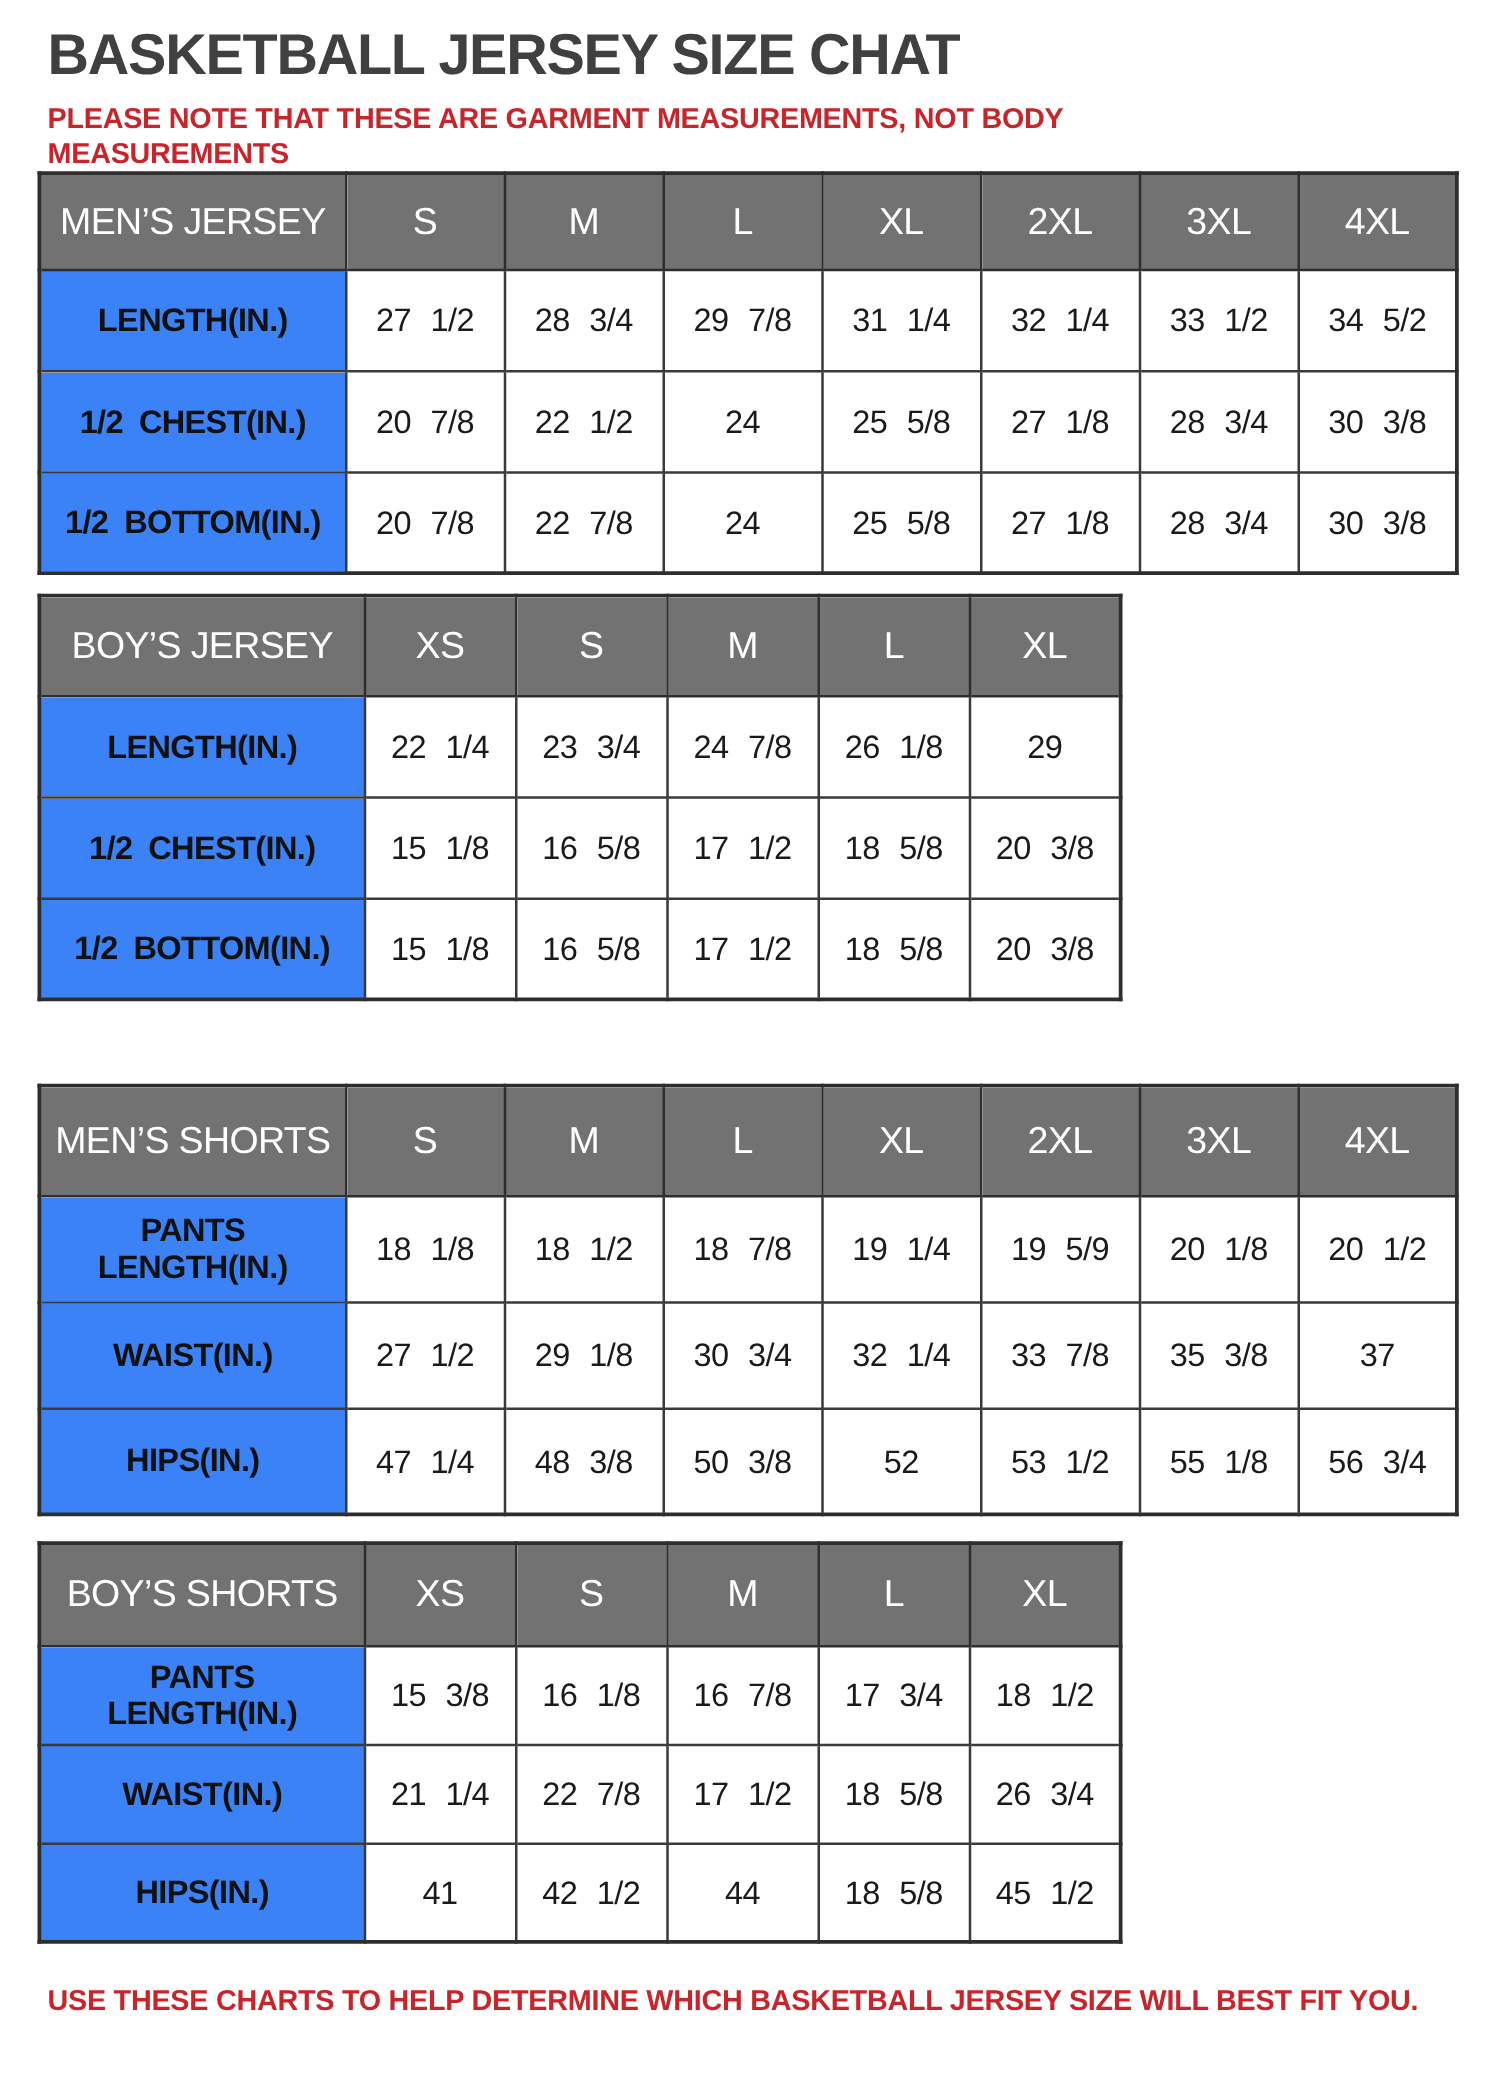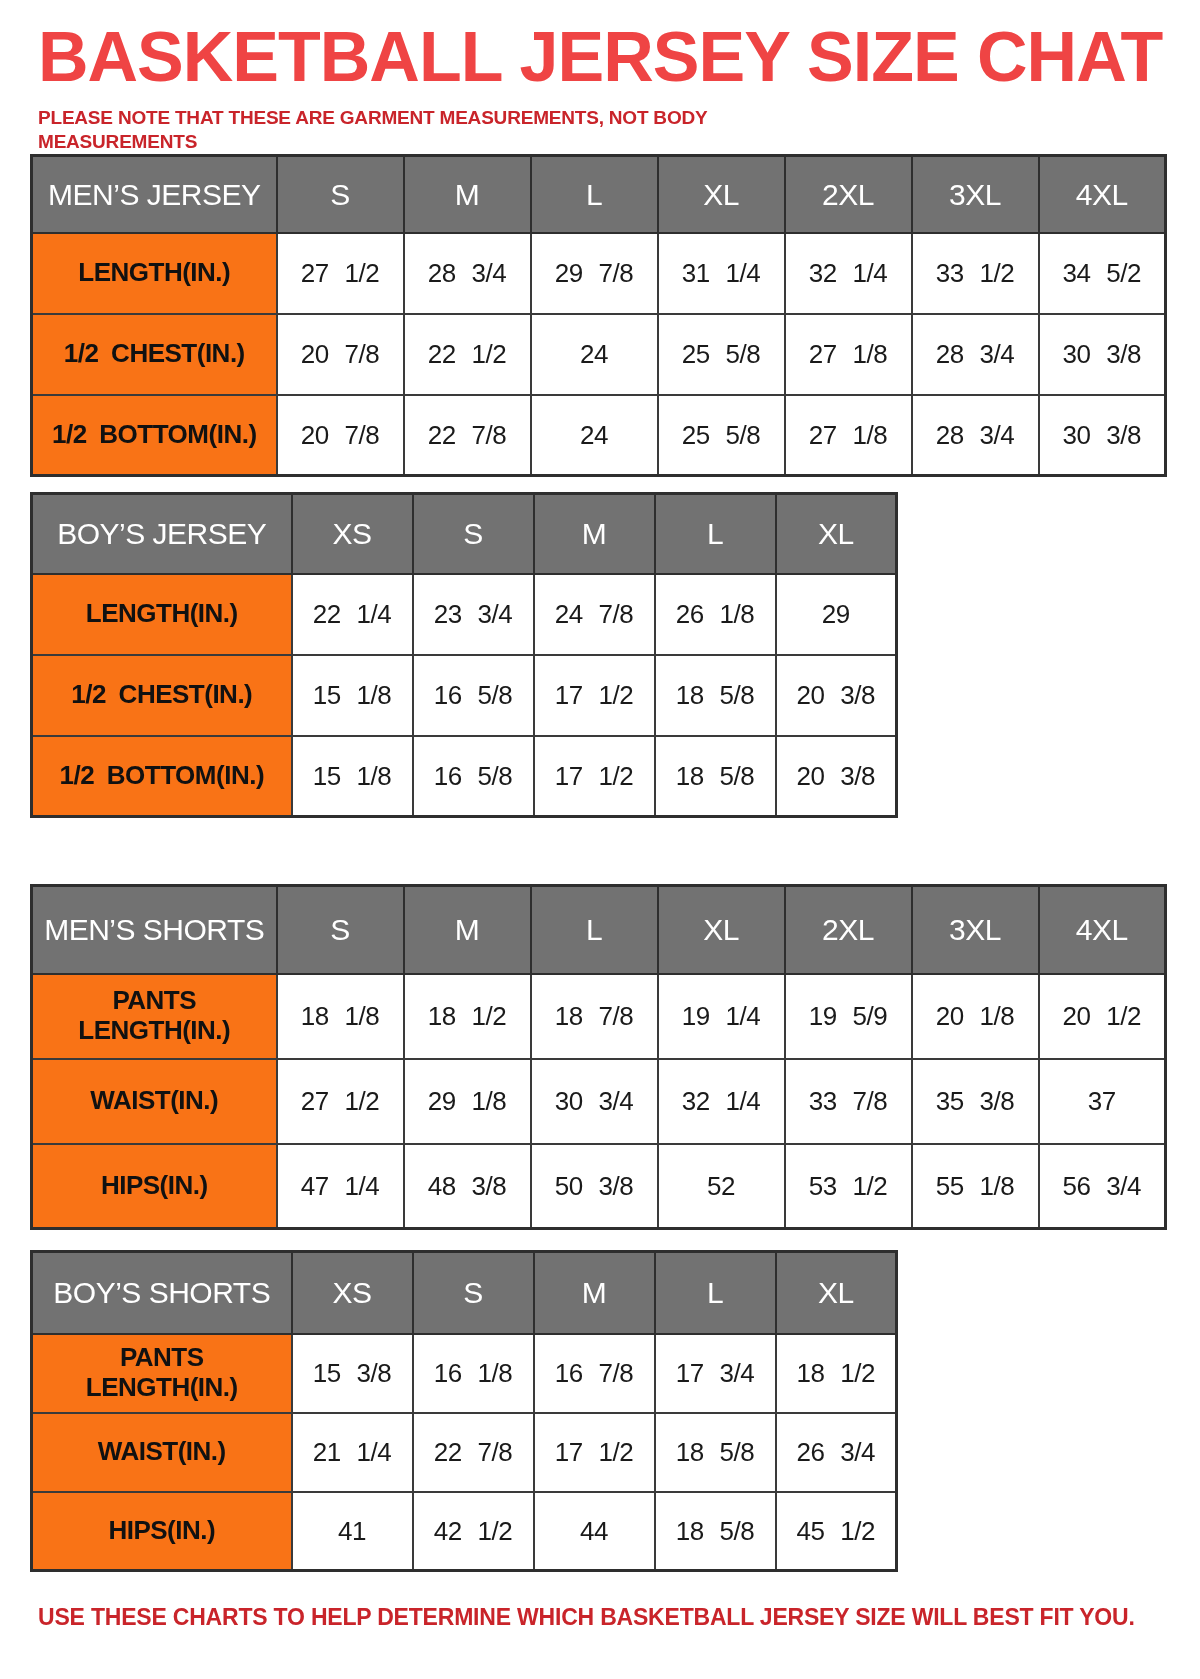--- a/index.html
+++ b/index.html
@@ -6,26 +6,26 @@
   html,body { background:#ffffff; }
   body {
     width:1200px; height:1679px; overflow:hidden;
     font-family:"Liberation Sans","DejaVu Sans",sans-serif;
     color:#141414;
   }
   .page { padding:18px 30px 0 30px; }
 
   .title {
     margin-left:8px;
-    font-size:70px; font-weight:700; line-height:1.12;
-    letter-spacing:-1px; color:#ef4444; white-space:nowrap;
+    font-size:46px; font-weight:700; line-height:1.12;
+    letter-spacing:-1px; color:#404040; white-space:nowrap;
   }
   .note {
     margin:10px 0 0 8px;
-    color:#c9242a; font-size:19px; font-weight:700;
+    color:#c9242a; font-size:23px; font-weight:700;
     line-height:1.26; letter-spacing:-0.2px;
   }
   .footer {
     margin:32px 0 0 8px;
     color:#c9242a; font-size:23px; font-weight:700; letter-spacing:-0.2px;
     white-space:nowrap;
   }
 
   table.size-table {
     border-collapse:collapse; table-layout:fixed;
@@ -35,21 +35,21 @@
     border:2px solid #3a3a3a;
     text-align:center; vertical-align:middle;
     overflow:hidden;
   }
   table.size-table thead th {
     background:#727272; color:#ffffff;
     font-weight:400; font-size:30px; letter-spacing:-0.5px;
     border-color:#2e2e2e;
   }
   table.size-table tbody th.rowlabel {
-    background:#f97316; color:#111;
+    background:#3b82f6; color:#111;
     font-weight:700; font-size:26px; letter-spacing:-0.5px;
     word-spacing:6px; white-space:pre-line; line-height:1.15;
   }
   table.size-table td.val {
     background:#ffffff; color:#1a1a1a;
     font-weight:400; font-size:26px; letter-spacing:-0.5px;
     word-spacing:9px;
   }
 
   

